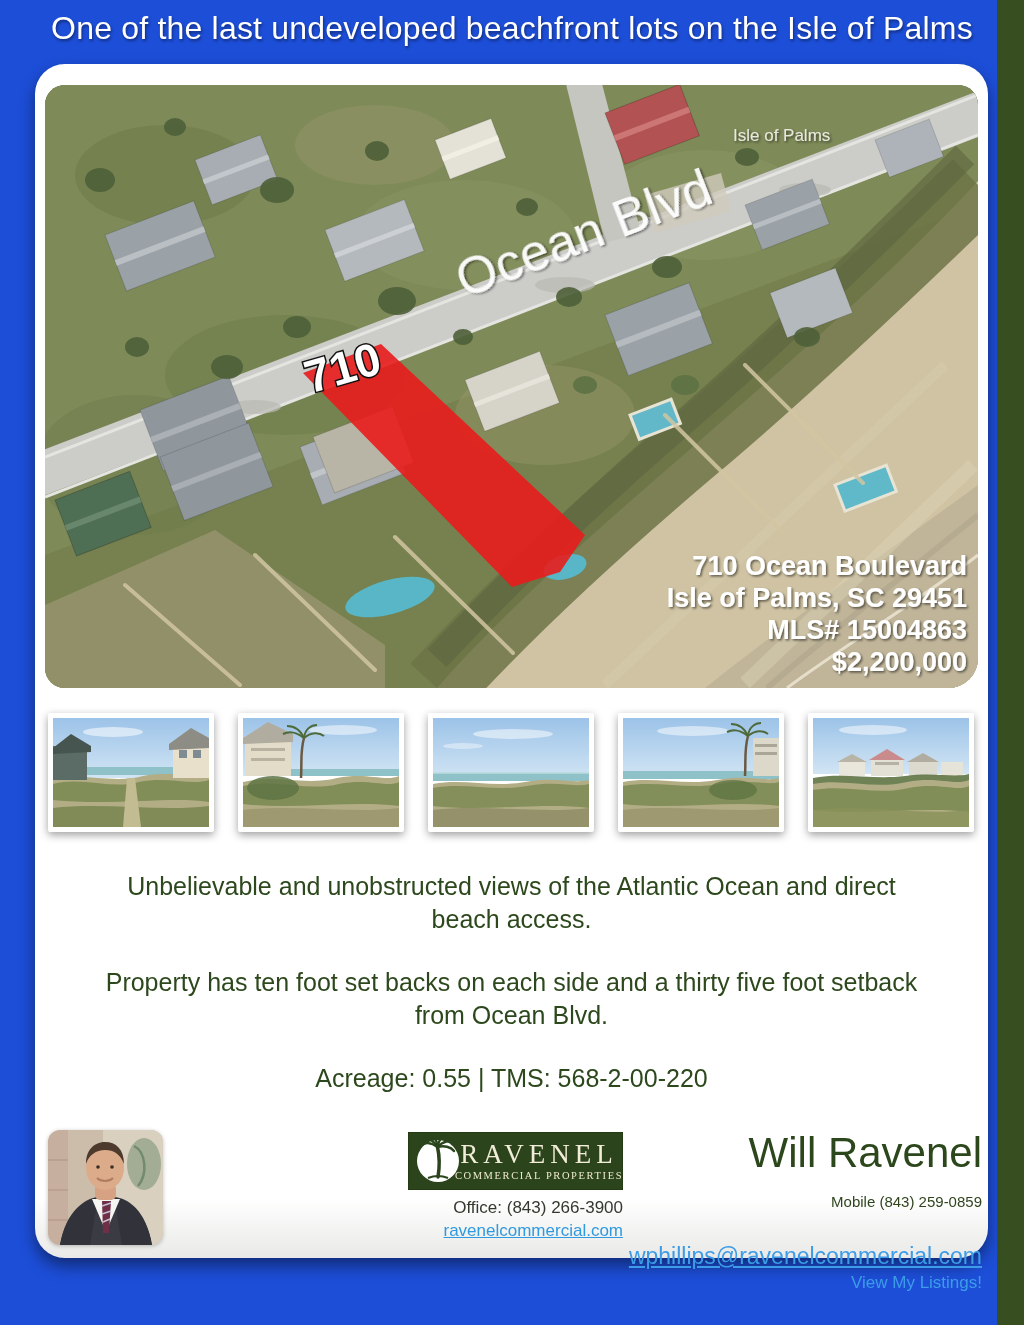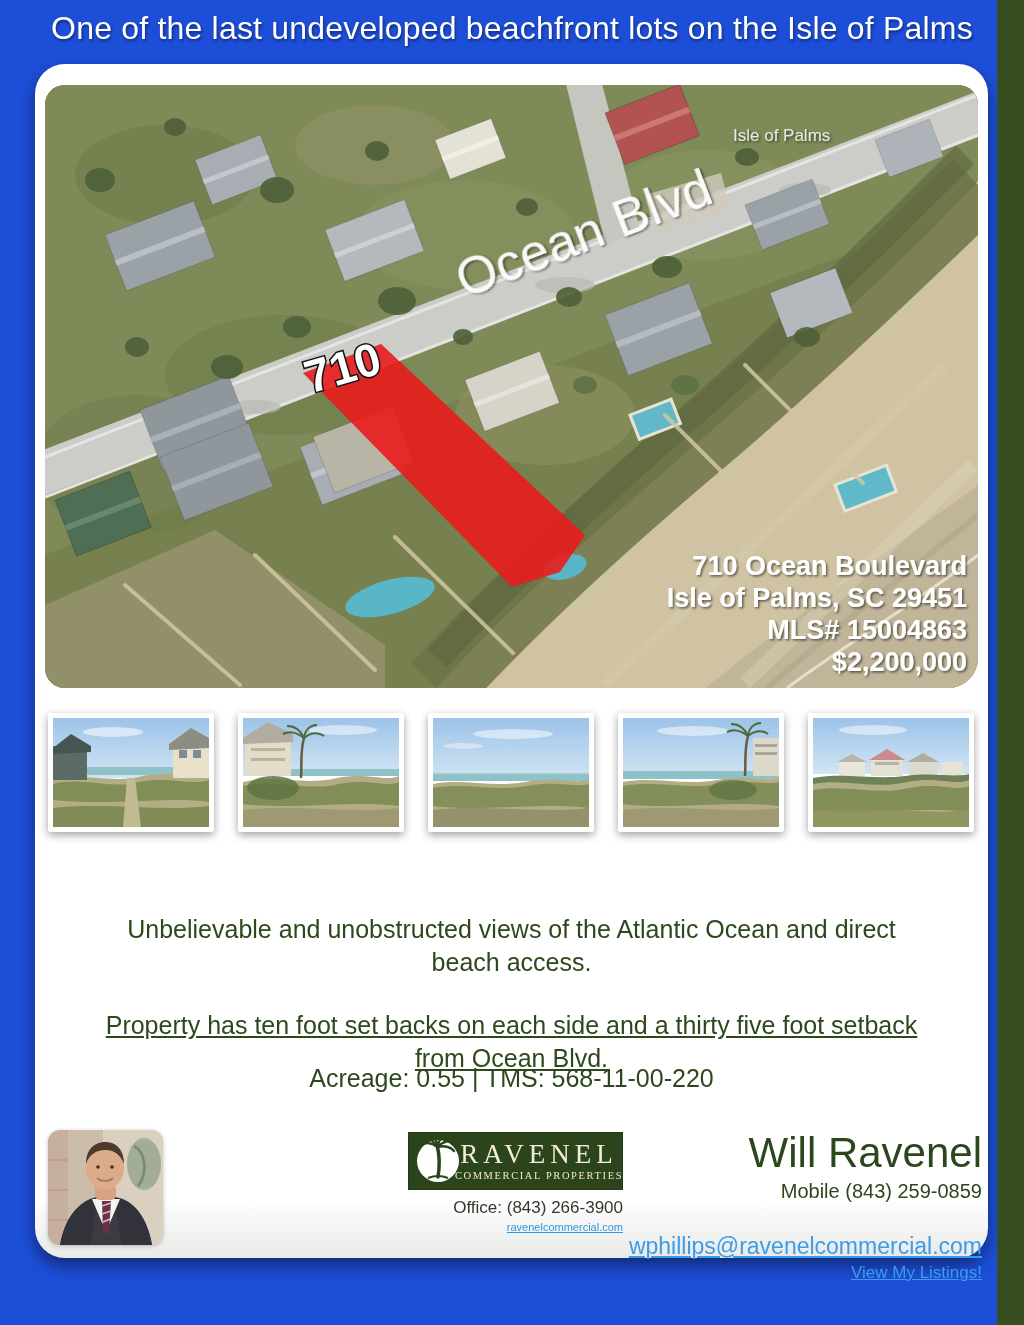--- a/index.html
+++ b/index.html
@@ -12,37 +12,37 @@
         background:linear-gradient(#ffffff 95%,#e9e9e7 100%);
         border-radius:30px;box-shadow:0 8px 16px rgba(0,0,0,.45);}
   .photo{position:absolute;left:10px;top:21px;width:933px;height:603px;
         border-radius:20px 20px 30px 20px;overflow:hidden;background:#7b8557;}
   .photo svg{display:block;width:933px;height:603px;}
   .thumbs{position:absolute;left:13px;top:649px;width:930px;display:flex;gap:24px;}
   .thumb{width:156px;height:109px;background:#fff;padding:5px;border-radius:2px;
         box-shadow:0 3px 8px rgba(0,0,0,.38);}
   .thumb svg{display:block;width:156px;height:109px;}
   .para{position:absolute;left:0;width:953px;text-align:center;color:#2c481c;
-        font-size:25px;line-height:33px;white-space:pre-line;margin-top:43px;}
+        font-size:25px;line-height:33px;white-space:pre-line;}
   .para1{top:806px;}
-  .para2{top:902px;text-decoration:underline;}
+  .para2{top:902px;}
   .details-line{position:absolute;left:0;top:1000px;width:953px;text-align:center;
         color:#2c481c;font-size:25px;}
   .agent-photo{position:absolute;left:13px;top:1066px;width:115px;height:115px;
         border-radius:12px;overflow:hidden;box-shadow:0 1px 4px rgba(0,0,0,.25);}
   .agent-photo svg{display:block;width:115px;height:115px;}
   .center-col{position:absolute;left:373px;top:1068px;width:215px;text-align:right;}
   .center-col .logo{display:block;width:215px;height:58px;}
   .office-line{margin-top:8px;font-size:17px;color:#33392f;}
-  .website-link{margin-top:3px;font-size:11px;color:#2f9ae0;text-decoration:underline;cursor:pointer;}
+  .website-link{margin-top:3px;font-size:17px;color:#2f9ae0;text-decoration:underline;cursor:pointer;}
   .right-col{position:absolute;right:6px;top:1066px;width:420px;text-align:right;}
   .agent-name{font-size:42px;line-height:46px;color:#2c471c;}
-  .mobile-line{font-size:20px;line-height:27px;color:#30451f;margin-top:2px;}
+  .mobile-line{font-size:15px;line-height:27px;color:#30451f;margin-top:12px;}
   .email-link{font-size:23px;line-height:27px;color:#3c9ce8;text-decoration:underline;cursor:pointer;margin-top:28px;}
-  .listings-link{font-size:17px;line-height:22px;color:#3c9ce8;text-decoration:underline;cursor:pointer;margin-top:2px;}
+  .listings-link{font-size:17px;line-height:22px;color:#3c9ce8;cursor:pointer;margin-top:2px;}
   .footer-line{position:absolute;left:0;top:1281px;width:1024px;text-align:center;
         color:#f3f3ea;font-size:23px;}
 </style>
 </head>
 <body>
 
 <div class="page">
 
   <div class="header-title">One of the last undeveloped beachfront lots on the Isle of Palms</div>
 
@@ -314,21 +314,21 @@
           <path d="M0 72 C34 66 64 78 96 70 C126 64 144 74 156 68 L156 94 C110 88 50 98 0 92 Z" fill="#76864e" opacity=".8"></path>
           <path d="M0 92 C50 86 110 98 156 92 L156 109 L0 109 Z" fill="#8a9258" opacity=".85"></path>
         </svg>
       </div>
     </div>
 
     <div class="para para1">Unbelievable and unobstructed views of the Atlantic Ocean and direct
 beach access.</div>
     <div class="para para2">Property has ten foot set backs on each side and a thirty five foot setback
 from Ocean Blvd.</div>
-    <div class="details-line">Acreage: 0.55 | TMS: 568-11-00-220</div>
+    <div class="details-line">Acreage: 0.55 | TMS: 568-2-00-220</div>
 
     <div class="agent-photo">
       <svg viewBox="0 0 115 115">
         <rect width="115" height="115" fill="#cbbdaa"></rect>
         <rect x="55" width="60" height="115" fill="#d9d0c0"></rect>
         <rect width="20" height="115" fill="#c2a494" opacity=".55"></rect>
         <line x1="0" y1="30" x2="20" y2="30" stroke="#b09484" stroke-width="2" opacity=".5"></line>
         <line x1="0" y1="60" x2="20" y2="60" stroke="#b09484" stroke-width="2" opacity=".5"></line>
         <line x1="0" y1="90" x2="20" y2="90" stroke="#b09484" stroke-width="2" opacity=".5"></line>
         <ellipse cx="96" cy="34" rx="17" ry="26" fill="#7e9678" opacity=".6"></ellipse>

